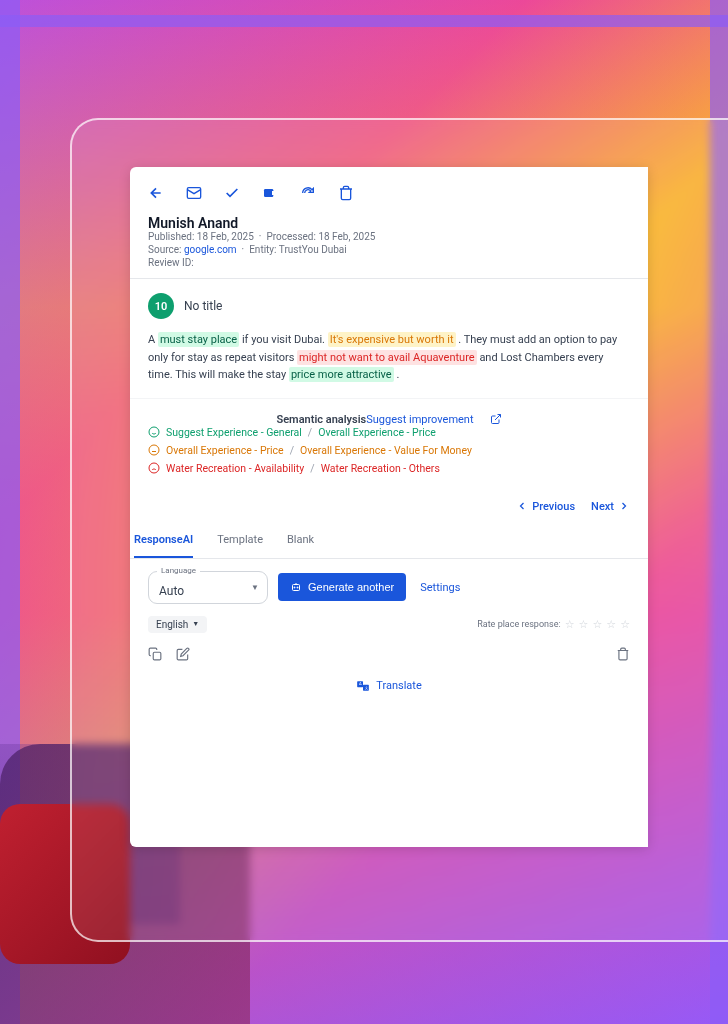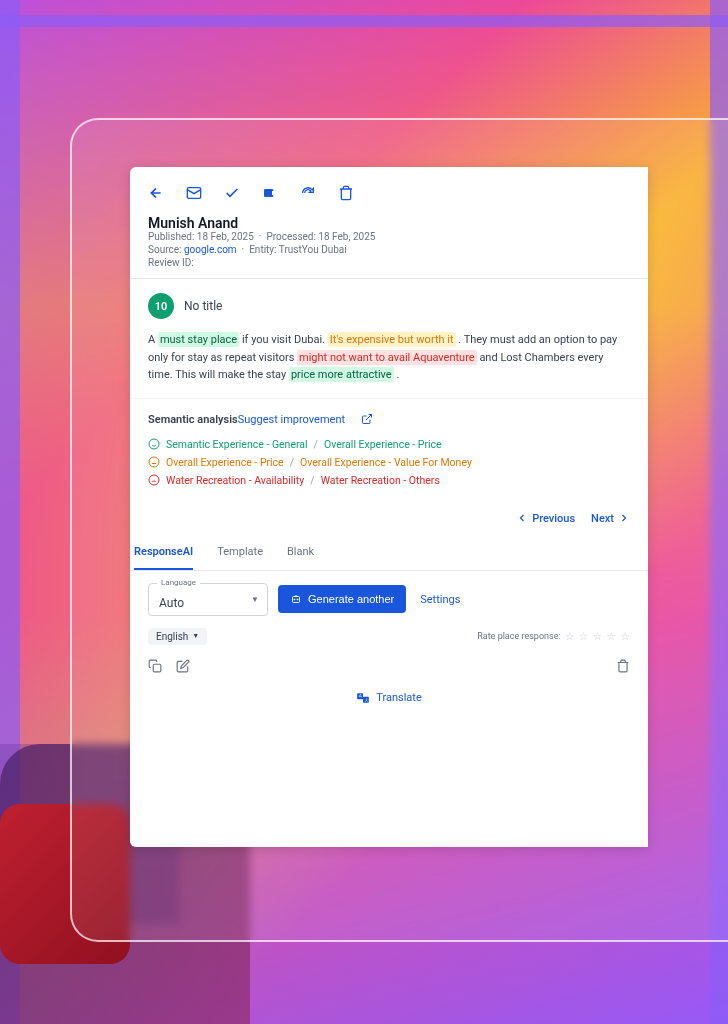--- a/index.html
+++ b/index.html
@@ -169,23 +169,22 @@
   color: #dc2626;
   padding: 1px 2px;
   border-radius: 2px;
 }
 .semantic {
   padding: 14px 18px 10px;
   border-top: 1px solid #f3f4f6;
 }
 .semantic-header {
   display: flex;
-  justify-content: flex-start;
-  align-items: center;
-  margin-bottom: 12px;
+  justify-content: center;
+  align-items: center;
 }
 .semantic-title {
   font-size: 11px;
   font-weight: 600;
   color: #374151;
 }
 .suggest-link {
   font-size: 11px;
   color: #1a56db;
   display: flex;
@@ -243,21 +242,21 @@
 }
 .compose-controls {
   display: flex;
   align-items: center;
   gap: 10px;
   padding: 12px 18px;
 }
 .lang-select {
   position: relative;
   border: 1px solid #d1d5db;
-  border-radius: 4px;
+  border-radius: 9px;
   padding: 8px 28px 4px 10px;
   min-width: 120px;
   cursor: pointer;
 }
 .lang-label {
   position: absolute;
   top: -6px;
   left: 8px;
   background: #fff;
   padding: 0 4px;
@@ -449,21 +448,21 @@
         <svg viewBox="0 0 24 24" width="12" height="12" fill="none" stroke="currentColor" stroke-width="2">
             <path d="M18 13v6a2 2 0 0 1-2 2H5a2 2 0 0 1-2-2V8a2 2 0 0 1 2-2h6M15 3h6v6M10 14L21 3"></path>
           </svg>
       </div>
     </div>
     <div class="semantic-row sem-green">
       <svg class="sem-icon" viewBox="0 0 24 24" fill="none" stroke="currentColor" stroke-width="2">
           <circle cx="12" cy="12" r="10"></circle>
           <path d="M8 14s1.5 2 4 2 4-2 4-2M9 9h.01M15 9h.01"></path>
         </svg>
-      <span>Semantic Experience - General</span>
+      <span>Suggest Experience - General</span>
       <span class="sem-sep">/</span>
       <span>Overall Experience - Price</span>
     </div>
     <div class="semantic-row sem-orange">
       <svg class="sem-icon" viewBox="0 0 24 24" fill="none" stroke="currentColor" stroke-width="2">
           <circle cx="12" cy="12" r="10"></circle>
           <path d="M8 15h8M9 9h.01M15 9h.01"></path>
         </svg>
       <span>Overall Experience - Price</span>
       <span class="sem-sep">/</span>

